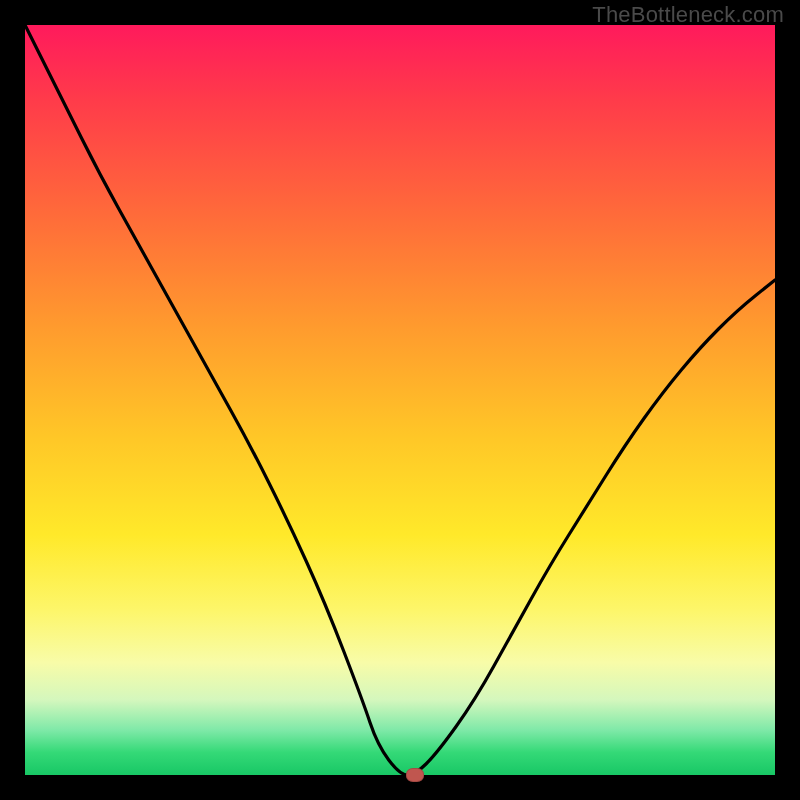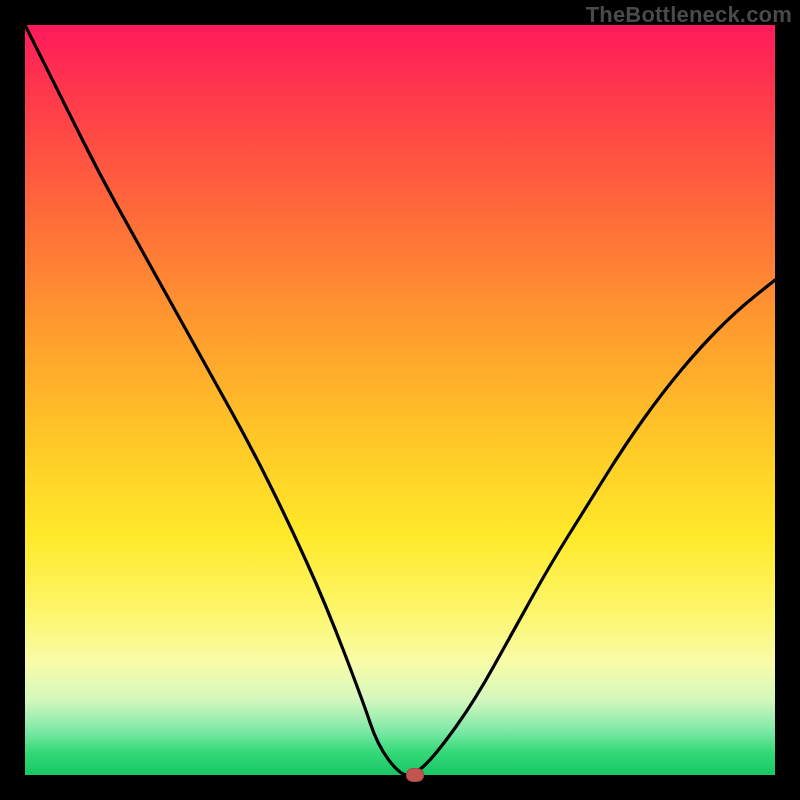--- a/index.html
+++ b/index.html
@@ -36,24 +36,24 @@
       #f8fca8 85%,
       #d4f7bd 90%,
       #7fe9a8 94%,
       #34d977 97%,
       #18c765 100%
     );
   }
   .watermark {
     position: absolute;
     top: 2px;
-    right: 8px;
+    right: 16px;
     color: #4a4a4a;
     font-size: 22px;
-    font-weight: 700;
+    font-weight: 400;
     letter-spacing: 0.2px;
     z-index: 10;
     user-select: none;
   }
   svg.curve {
     position: absolute;
     left: 0;
     top: 0;
     width: 750px;
     height: 750px;

